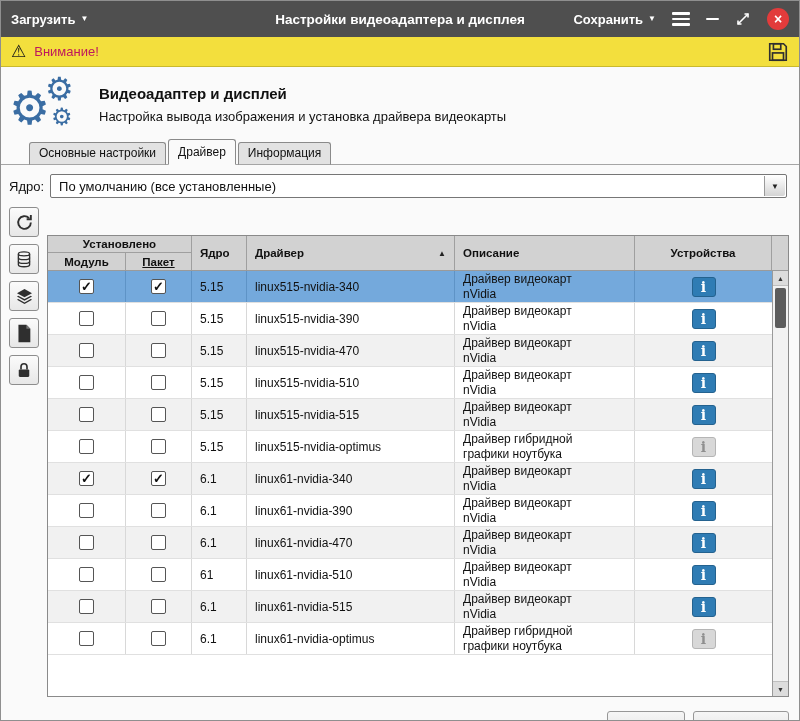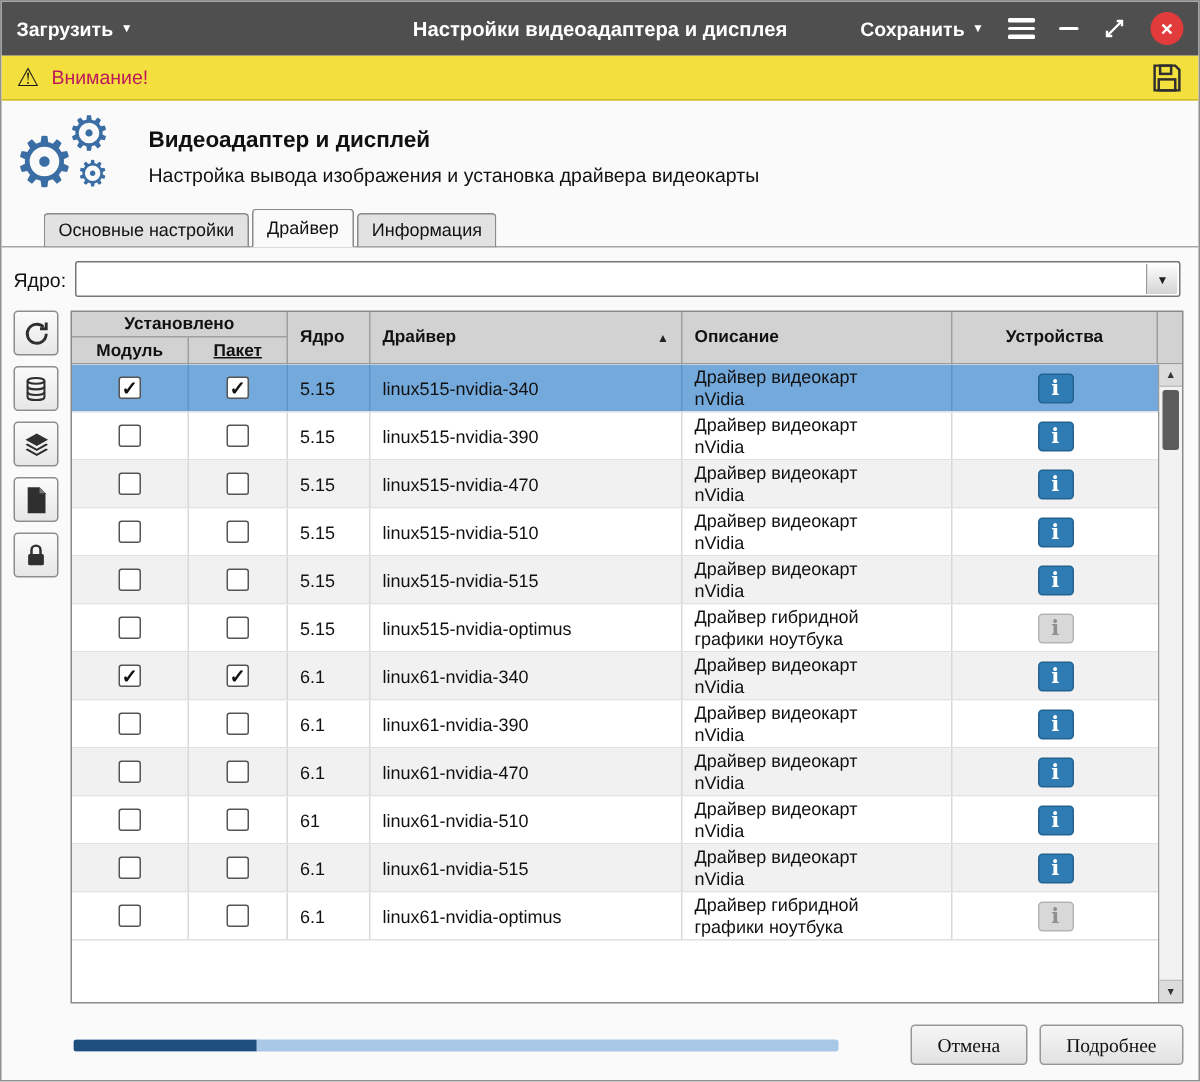--- a/index.html
+++ b/index.html
@@ -60,21 +60,21 @@
                background:linear-gradient(#fefefe,#d4d4d4); border-left:1px solid #9a9a9a;
                display:flex; align-items:center; justify-content:center;
                font-size:8px; color:#222; border-radius:0 2px 2px 0; }
   
   .main { display:flex; gap:8px; padding:0 10px 0 8px; align-items:flex-start; }
   .toolbar { display:flex; flex-direction:column; gap:7px; flex:none; }
   .tool { width:30px; height:30px; border:1px solid #8d8d8d; border-radius:3px;
           background:linear-gradient(#fbfbfb,#e7e7e7); display:flex;
           align-items:center; justify-content:center; cursor:pointer; }
   .table { flex:1; border:1px solid #8a8a8a; position:relative; height:462px;
-           background:#fff; display:flex; flex-direction:column; overflow:hidden; }
+           background:#fff; display:flex; flex-direction:column; overflow:hidden;margin-top:28px; }
   .thead { display:grid; grid-template-columns:78px 66px 55px 208px 180px 1fr 16px;
            grid-auto-rows:17px; background:#d2d2d2; border-bottom:1px solid #9a9a9a;
            font-size:11.5px; font-weight:bold; flex:none; }
   .th { border-right:1px solid #9f9f9f; display:flex; align-items:center;
         justify-content:center; overflow:hidden; cursor:pointer; }
   .th-group  { grid-column:1/3; grid-row:1; border-bottom:1px solid #9f9f9f; }
   .th-module { grid-column:1; grid-row:2; }
   .th-paket  { grid-column:2; grid-row:2;text-decoration:underline; }
   .th-kernel { grid-column:3; grid-row:1/3; justify-content:flex-start; padding-left:8px; }
   .th-driver { grid-column:4; grid-row:1/3; justify-content:space-between; padding:0 8px; }
@@ -184,20 +184,21 @@
 
 <div class="tabbar">
   <div class="tab">Основные настройки</div>
   <div class="tab active">Драйвер</div>
   <div class="tab">Информация</div>
 </div>
 
 <div class="kernelrow">
   <span class="k-label">Ядро:</span>
   <div class="select">
+    <span>По умолчанию (все установленные)</span>
     <span class="sel-arrow">
       <span>▼</span>
     </span>
   </div>
 </div>
 
 <div class="main">
 
   <div class="toolbar">
     <div class="tool">

